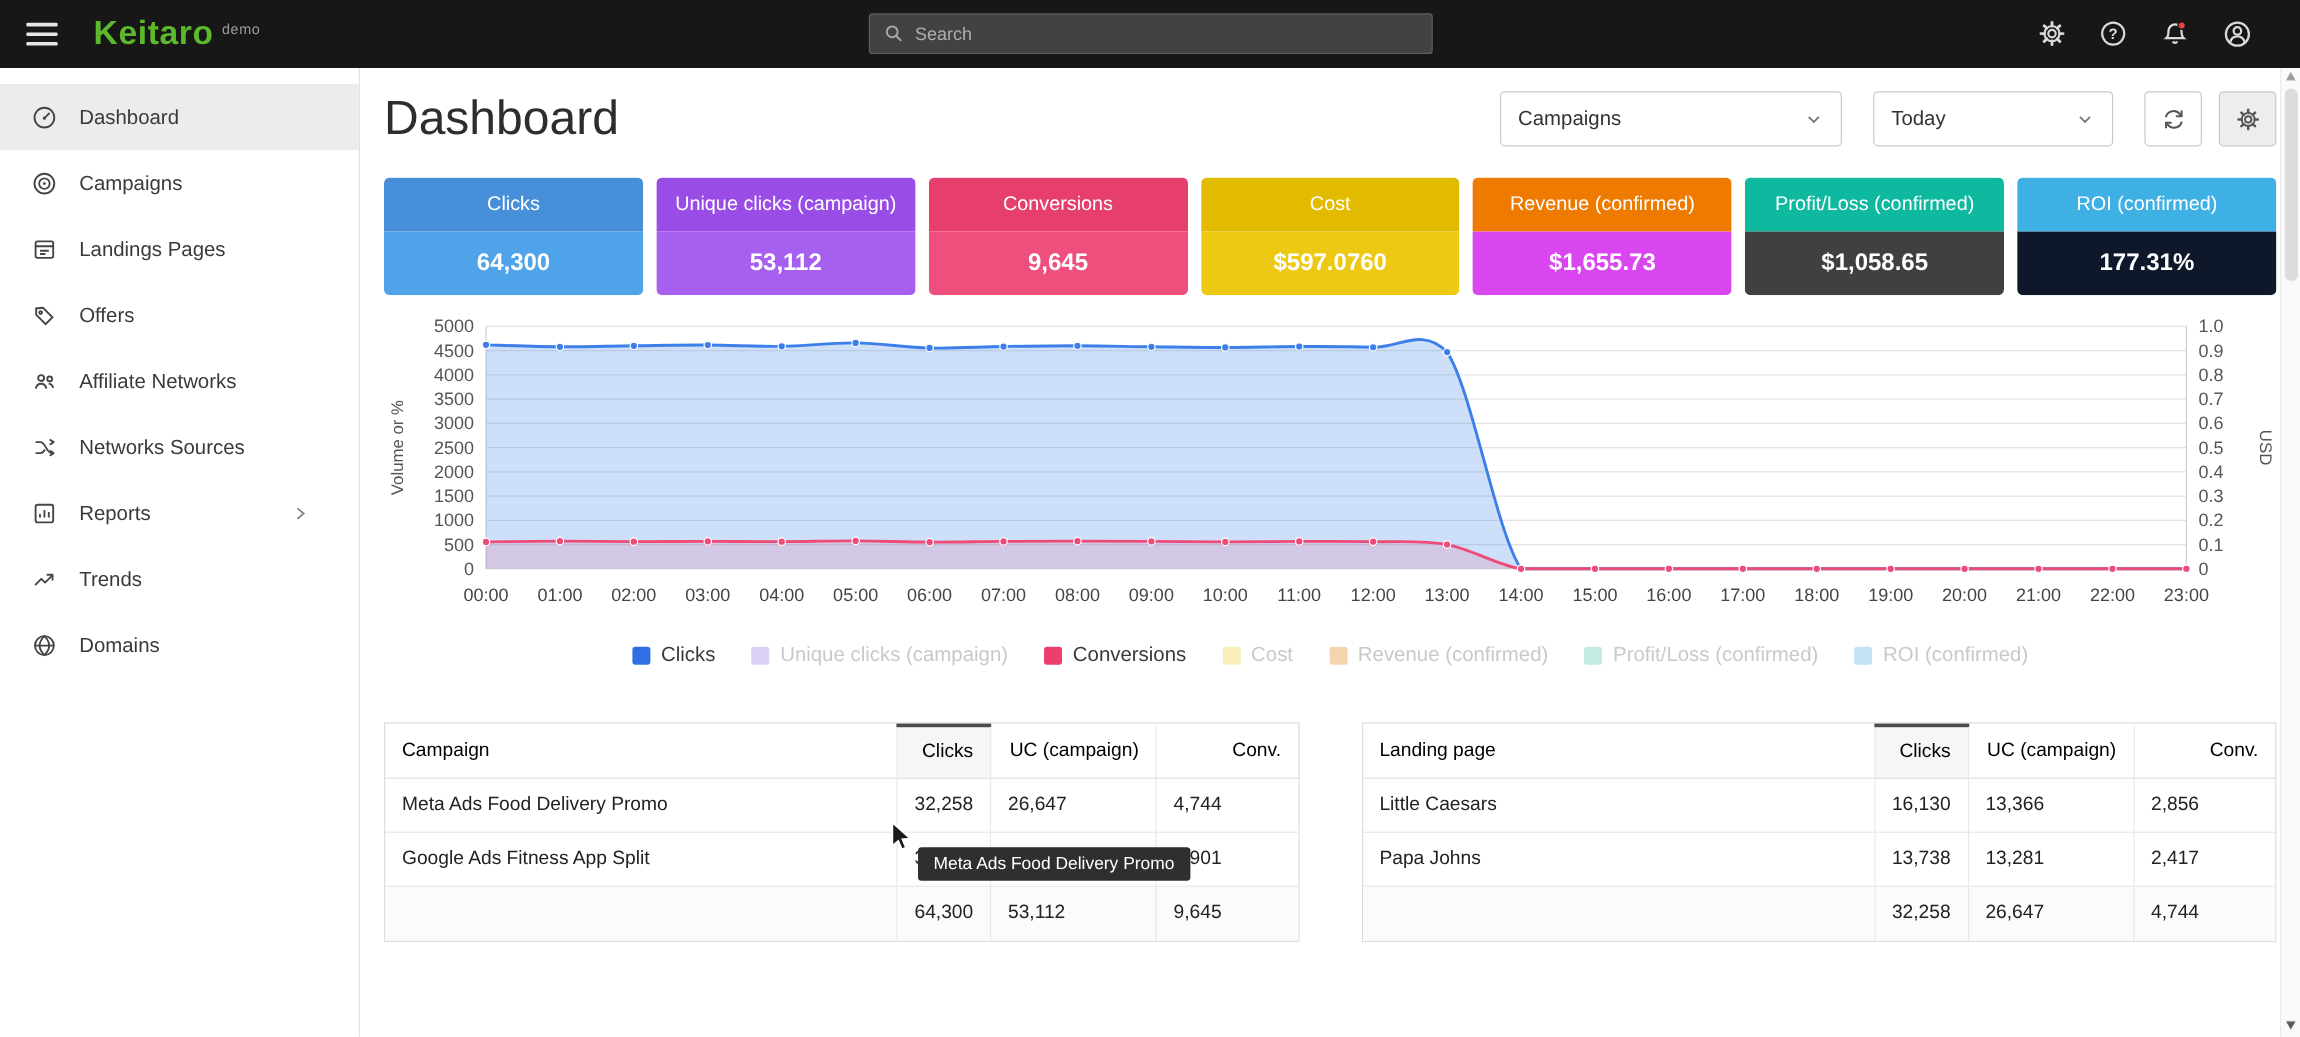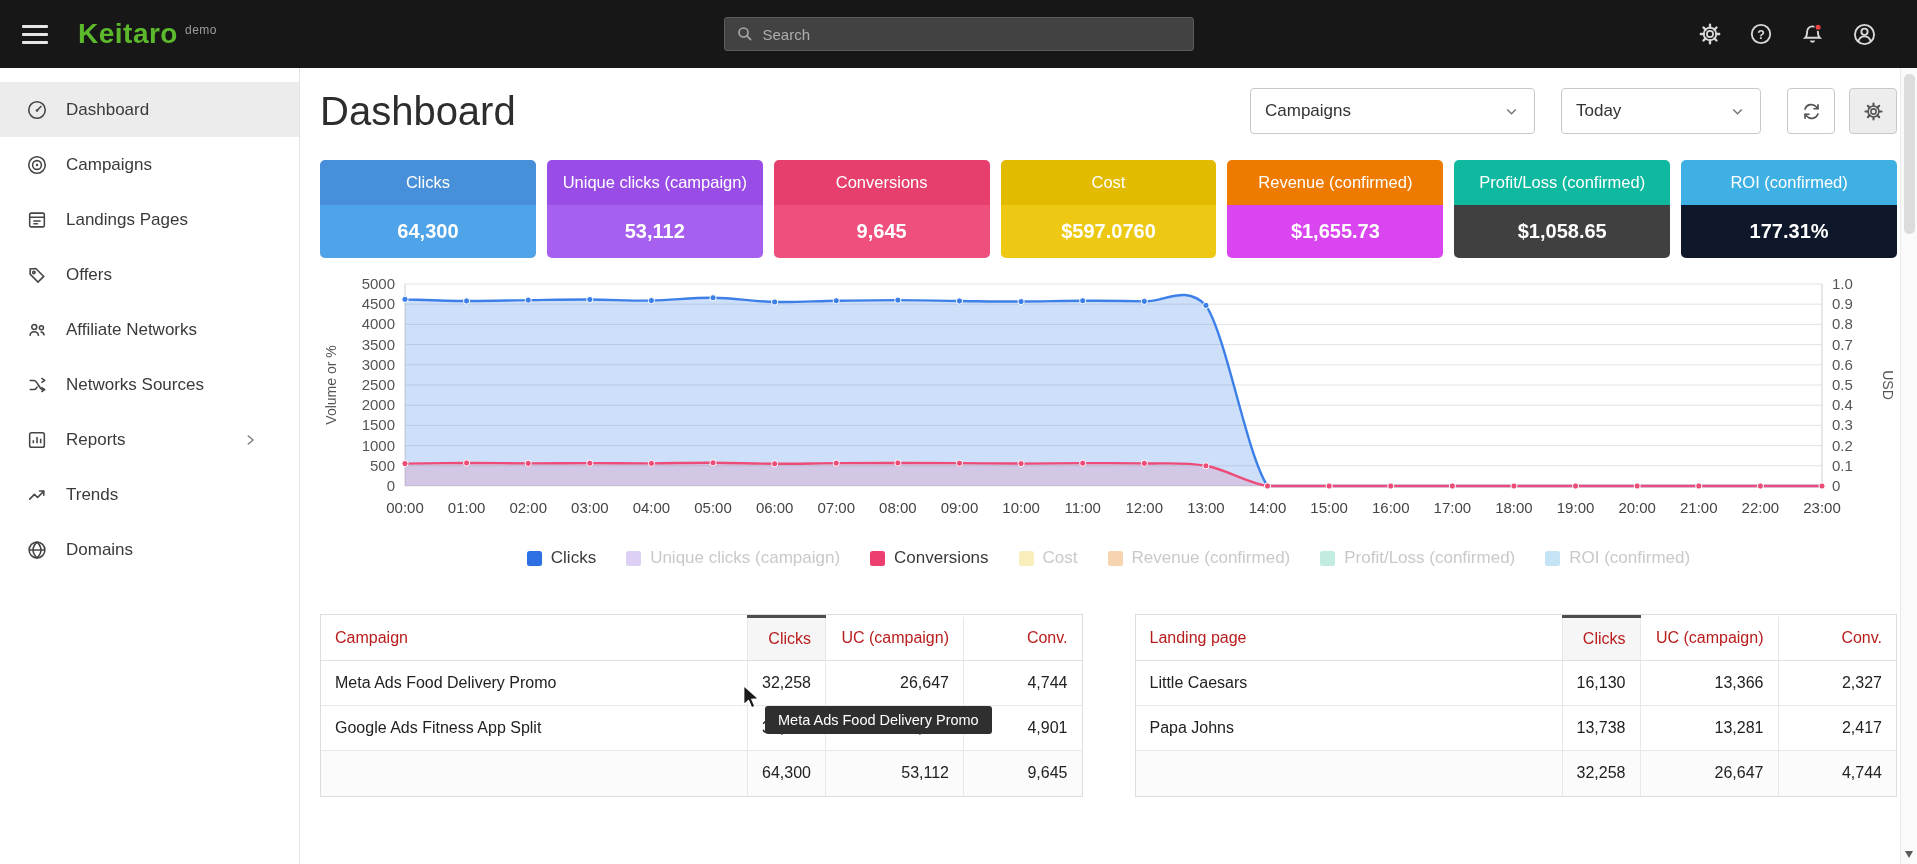--- a/index.html
+++ b/index.html
@@ -1,20 +1,20 @@
 <!DOCTYPE html>
 <html><head>
 <meta charset="utf-8">
 <style>
   *{box-sizing:border-box;margin:0;padding:0}
   html,body{width:1917px;height:864px;overflow:hidden;background:#fff;
     font-family:"Liberation Sans",sans-serif;color:#222}
 
   
-  .header{position:relative;height:68px;background:#171717;display:flex;align-items:center;z-index:70}
+  .header{position:relative;height:56px;background:#171717;display:flex;align-items:center;z-index:70}
   .hamburger{width:26px;height:19px;display:flex;flex-direction:column;justify-content:space-between;
     margin-left:22px;cursor:pointer}
   .hamburger span{height:3px;background:#e6e6e6;border-radius:1px}
   .logo{margin-left:30px;font-size:28px;font-weight:bold;color:#5cb92c;letter-spacing:.5px;cursor:pointer}
   .logo .demo{font-size:12px;color:#9c9c9c;font-weight:400;margin-left:7px;vertical-align:9px}
   .search-wrap{position:absolute;left:50%;transform:translateX(-50%);width:470px;height:34px;
     background:#424242;border:1px solid #5c5c5c;border-radius:3px;display:flex;align-items:center;padding:0 11px}
   .search-wrap input{flex:1;background:transparent;border:none;outline:none;color:#e5e5e5;font-size:15px;margin-left:9px}
   .search-wrap input::placeholder{color:#aeaeae}
   .header-icons{margin-left:auto;display:flex;align-items:center;gap:27px;margin-right:40px}
@@ -52,24 +52,24 @@
   .chart-wrap{margin-top:16px}
   .legend{display:flex;justify-content:center;align-items:center;gap:30px;margin-top:16px;font-size:17px}
   .legend-item{display:flex;align-items:center;gap:9px;cursor:pointer;color:#3a3a3a;white-space:nowrap}
   .legend-item.inactive{color:#c9c9c9}
   .swatch{width:15px;height:15px;border-radius:2.5px;display:inline-block}
 
   
   .tables{display:flex;gap:52px;margin-top:46px}
   .tbl-wrap{flex:1;border:1px solid #dddddd}
   table{width:100%;border-collapse:collapse;font-size:16px}
-  th{height:44px;font-weight:400;color:#b91c1c;border-bottom:1px solid #e0e0e0;padding:0 14px;
+  th{height:44px;font-weight:400;color:#000000;border-bottom:1px solid #e0e0e0;padding:0 14px;
     text-align:right;white-space:nowrap;cursor:pointer}
   th.name{text-align:left}
-  td{height:45px;border-bottom:1px solid #e8e8e8;padding:0 14px;text-align:right;color:#222;white-space:nowrap}
+  td{height:45px;border-bottom:1px solid #e8e8e8;padding:0 14px;color:#222;white-space:nowrap}
   td.name{text-align:left}
   th.num,td.num{border-left:1px solid #e8e8e8}
   th.sorted{border-top:3px solid #4d4d4d;background:#f6f6f6}
   col.c-clicks{width:76px}col.c-uc{width:138px}col.c-conv{width:118px}
   tr.totals td{background:#fbfbfb;border-bottom:none}
 
   
   .tooltip{position:absolute;left:765px;top:706px;background:#2f2f2f;color:#fff;font-size:14.5px;
     padding:6px 13px;border-radius:3px;z-index:55;white-space:nowrap}
   .cursor{position:absolute;left:742px;top:684px;z-index:60;pointer-events:none}
@@ -481,21 +481,21 @@
               <th class="num sorted">Clicks</th>
               <th class="num">UC (campaign)</th>
               <th class="num">Conv.</th>
             </tr>
           </thead>
           <tbody>
             <tr>
               <td class="name">Little Caesars</td>
               <td class="num">16,130</td>
               <td class="num">13,366</td>
-              <td class="num">2,327</td>
+              <td class="num">2,856</td>
             </tr>
             <tr>
               <td class="name">Papa Johns</td>
               <td class="num">13,738</td>
               <td class="num">13,281</td>
               <td class="num">2,417</td>
             </tr>
             <tr class="totals">
               <td class="name"></td>
               <td class="num">32,258</td>

